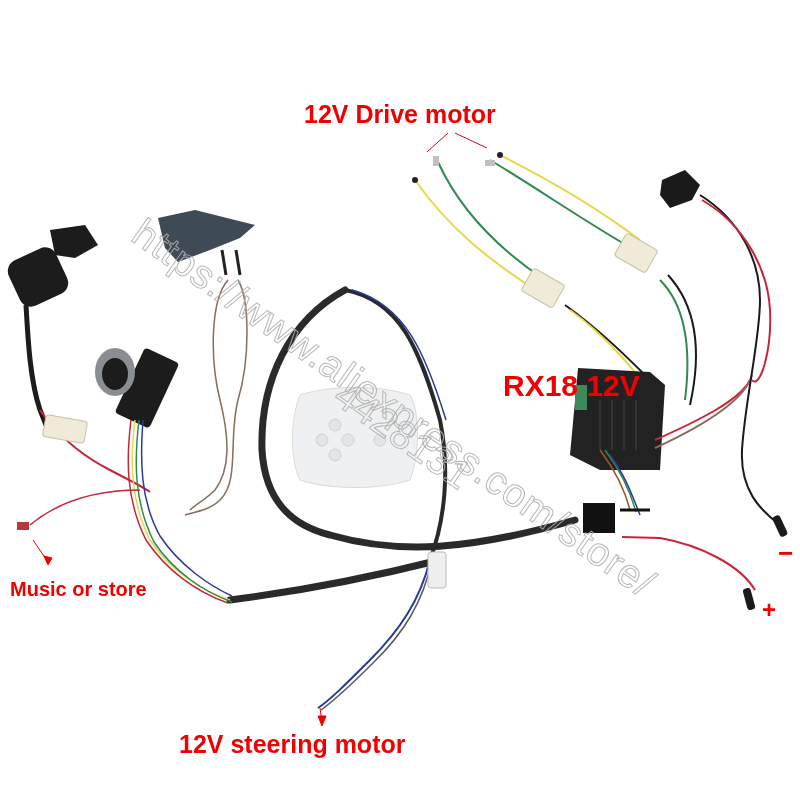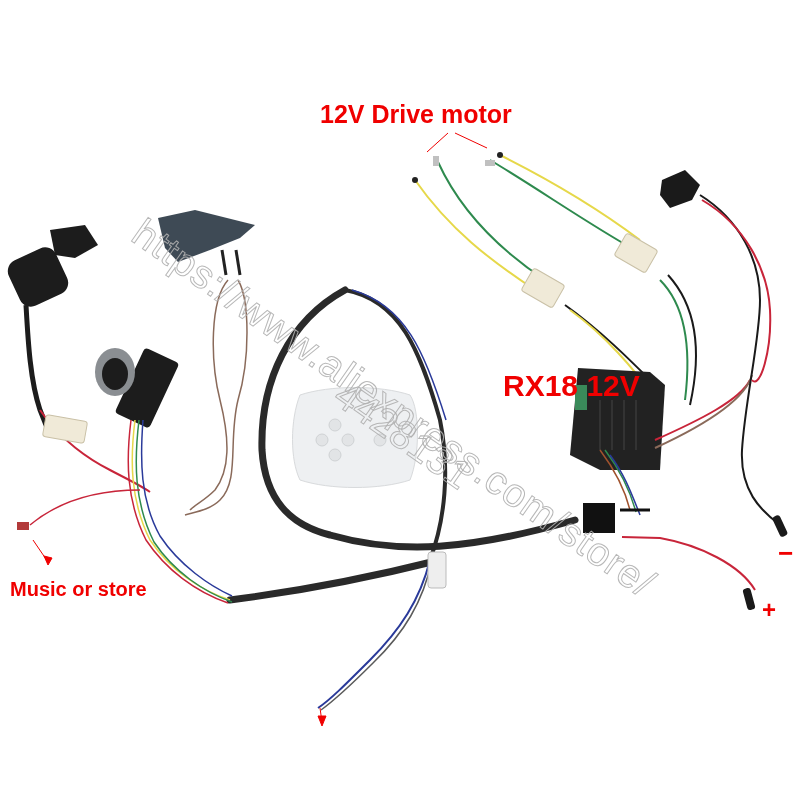--- a/index.html
+++ b/index.html
@@ -1,19 +1,19 @@
 <!DOCTYPE html>
 <html><head>
 <meta charset="utf-8">
 <style>
   html, body { margin:0; padding:0; background:#ffffff; }
   #stage { position:relative; width:800px; height:800px; overflow:hidden; background:#ffffff; font-family:"Liberation Sans", sans-serif; }
   svg#photo { position:absolute; left:0; top:0; width:800px; height:800px; }
   .label { position:absolute; color:#f00000; font-weight:bold; font-family:"Liberation Sans", sans-serif; white-space:nowrap; line-height:1; }
-  #lbl-drive { left:320px; top:102px; font-size:25px; }
+  #lbl-drive { left:304px; top:102px; font-size:25px; }
   #lbl-rx { left:503px; top:371px; font-size:30px; }
   #lbl-music { left:10px; top:579px; font-size:20px; }
   #lbl-steer { left:179px; top:732px; font-size:25px; }
   #lbl-minus { left:778px; top:540px; font-size:26px; }
   #lbl-plus { left:762px; top:598px; font-size:24px; }
   .watermark { position:absolute; left:150px; top:210px; font-size:40px; color:transparent; -webkit-text-stroke:1px #b0b0b0; transform-origin:0 0; transform:rotate(35deg); white-space:nowrap; font-family:"Liberation Sans", sans-serif; letter-spacing:1px; opacity:0.9; }
   .watermark2 { position:absolute; left:352px; top:372px; font-size:40px; color:transparent; -webkit-text-stroke:1px #b0b0b0; transform-origin:0 0; transform:rotate(35deg); white-space:nowrap; font-family:"Liberation Sans", sans-serif; opacity:0.9; }
 </style>
 </head>
 <body>
@@ -124,15 +124,16 @@
       <polygon points="322,726 318,716 326,716"></polygon>
     </g>
   </svg>
 
   <div class="watermark">https://www.aliexpress.com/store/</div>
   <div class="watermark2">4428131</div>
 
   <div class="label" id="lbl-drive">12V Drive motor</div>
   <div class="label" id="lbl-rx">RX18  12V</div>
   <div class="label" id="lbl-music">Music or store</div>
+  <div class="label" id="lbl-steer">12V steering motor</div>
   <div class="label" id="lbl-minus">−</div>
   <div class="label" id="lbl-plus">+</div>
 </div>
 
 </body></html>

